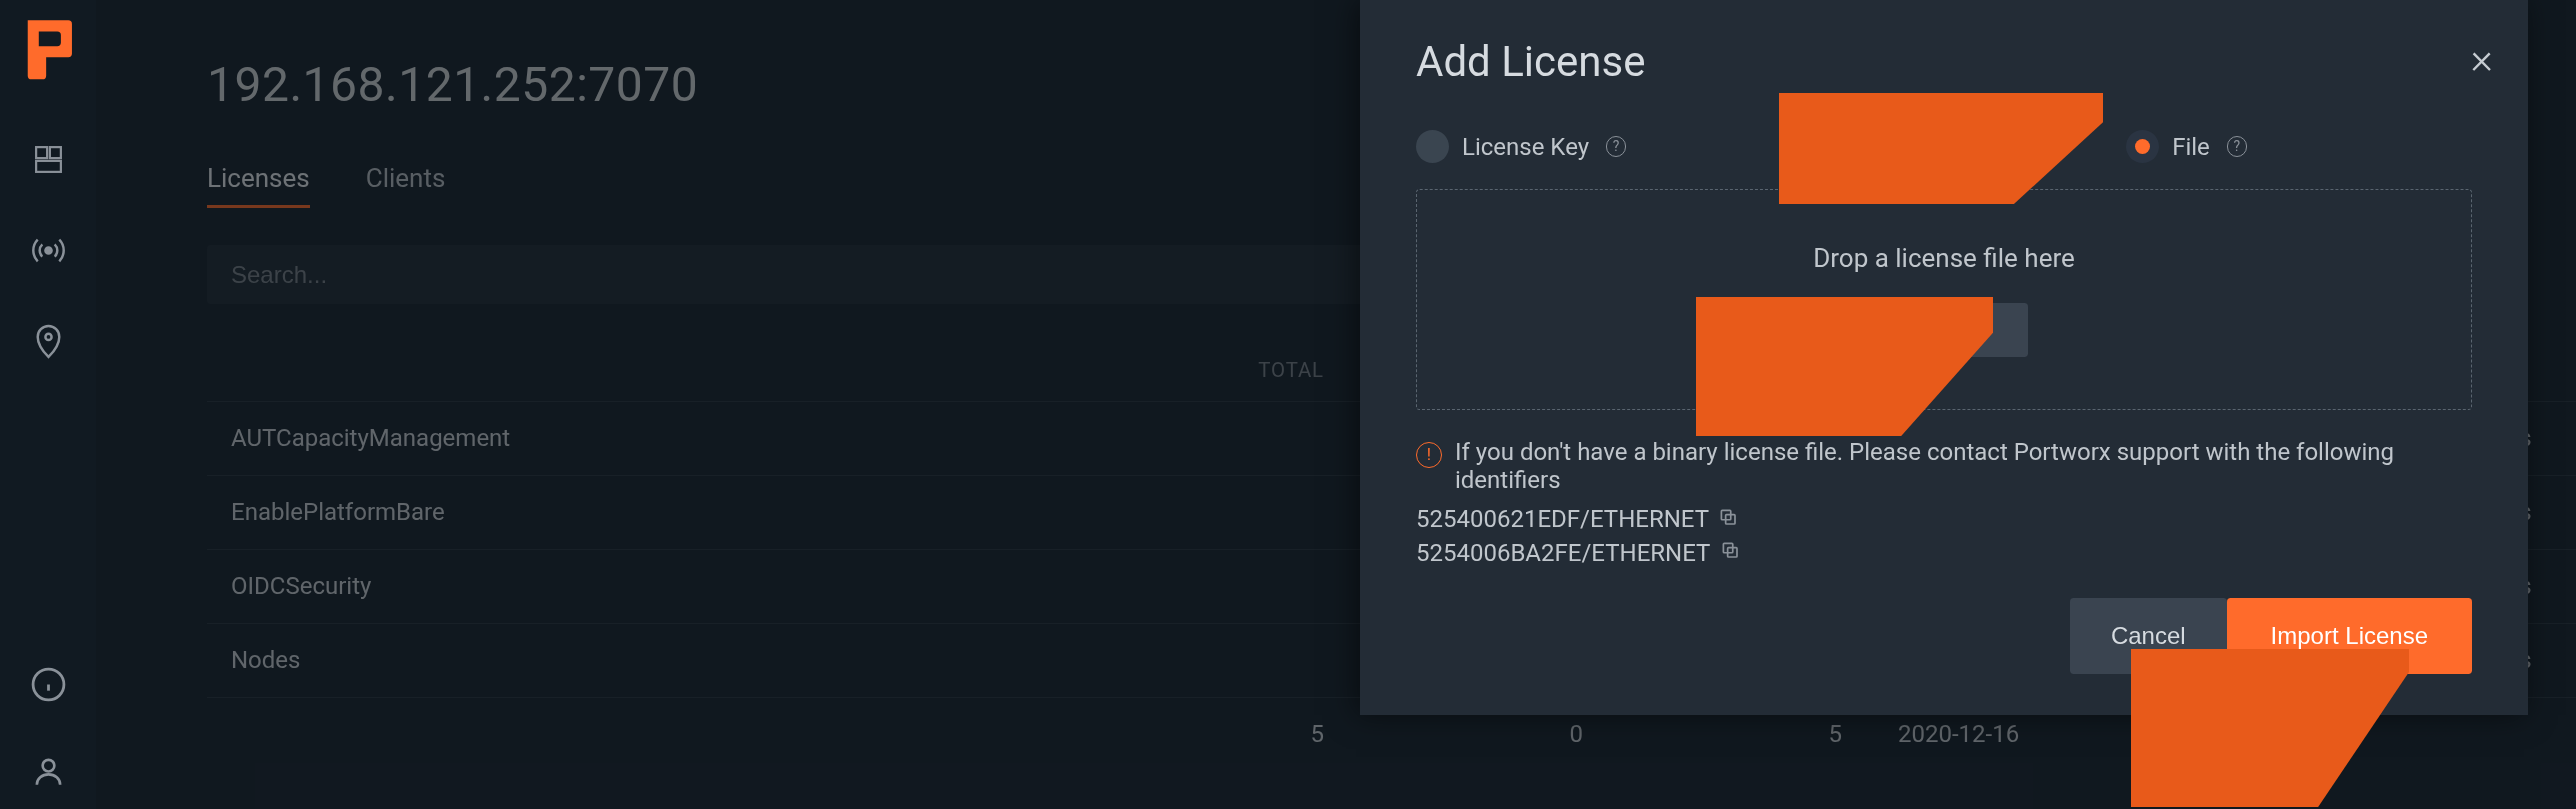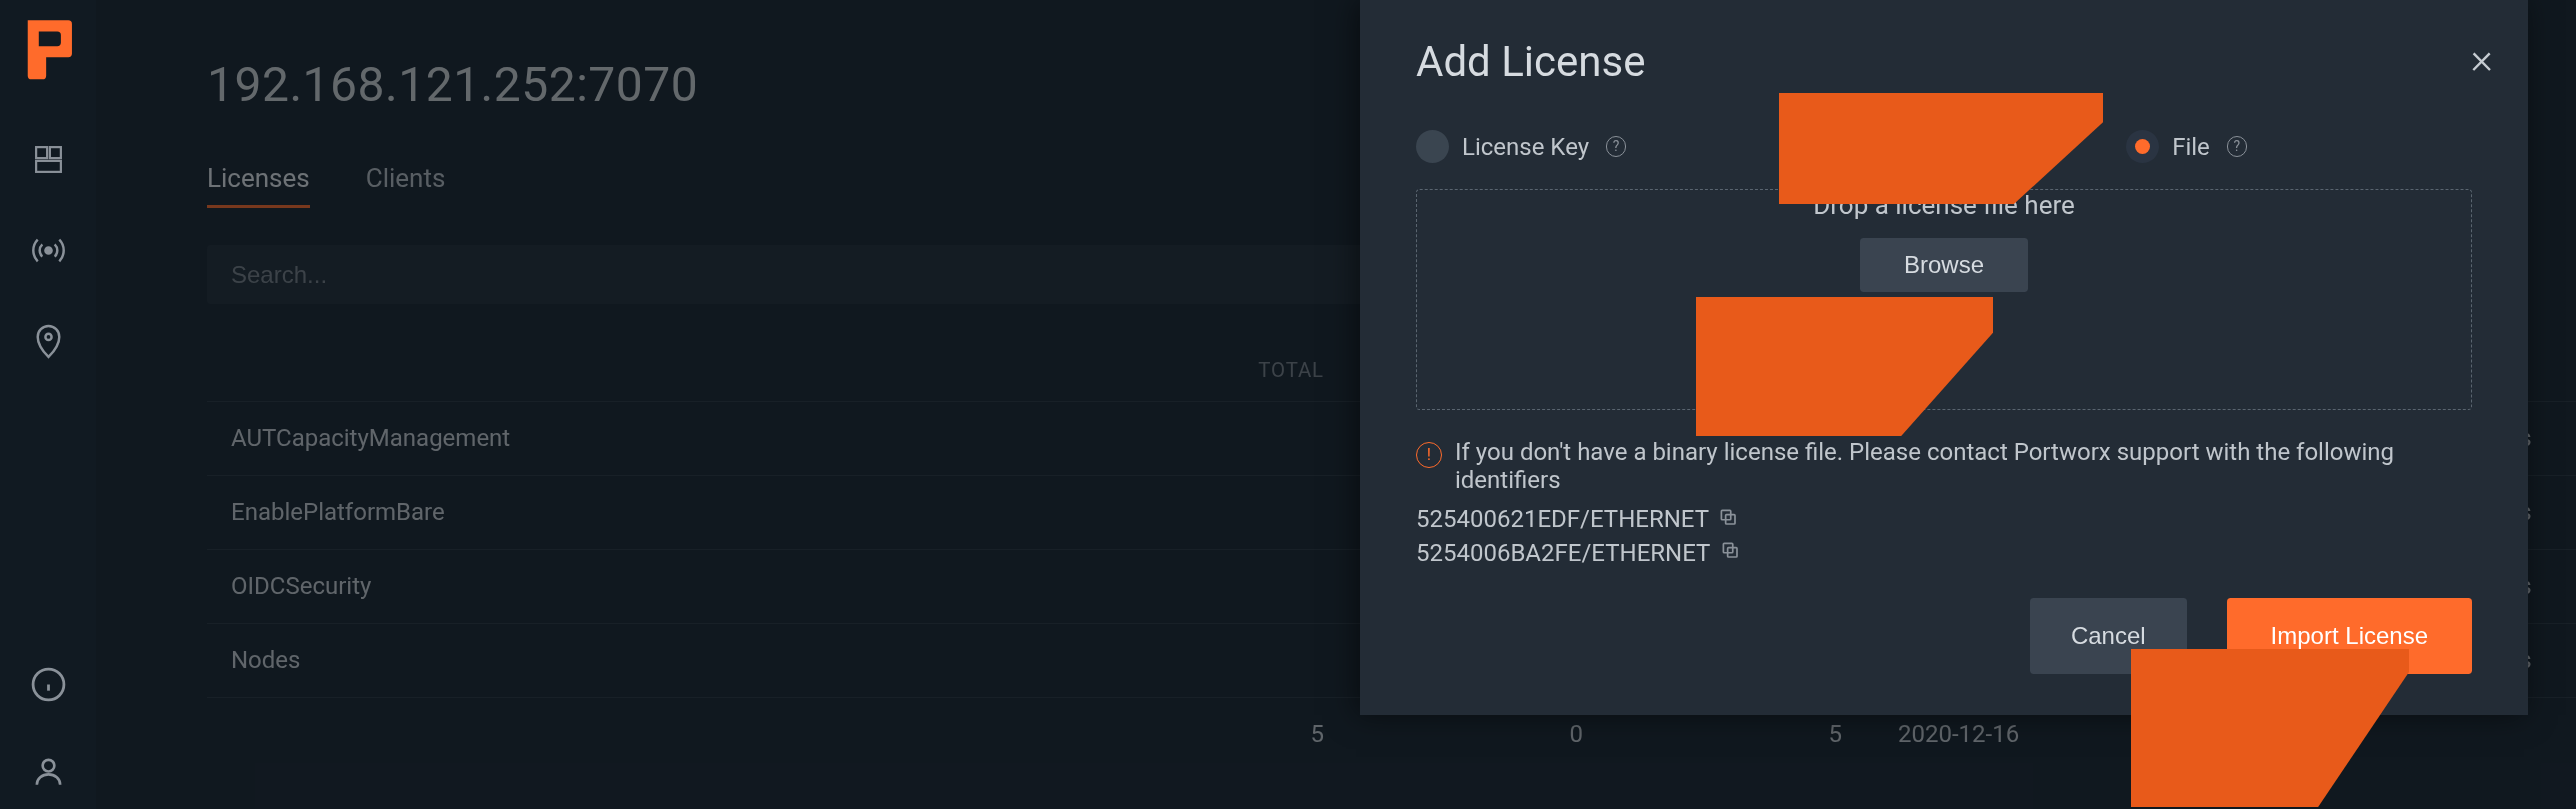--- a/index.html
+++ b/index.html
@@ -42,32 +42,32 @@
   .modal-title { font-size: 42px; color: #d6dbe0; font-weight: 400; margin-bottom: 44px; }
   .close { position: absolute; right: 35px; top: 37px; font-size: 43px; color: #c6ccd2; cursor: pointer; font-weight: 300; line-height: 1; }
   
   .radio-row { display: flex; gap: 500px; align-items: center; margin-bottom: 26px; font-size: 24px; }
   .radio-opt { display: flex; align-items: center; gap: 13px; cursor: pointer; color: #c0c6cc; }
   .r-outer { width: 33px; height: 33px; border-radius: 50%; background: #3a4550; display: flex; align-items: center; justify-content: center; }
   .r-outer.sel { background: #2a3442; }
   .r-inner-sel { width: 15px; height: 15px; border-radius: 50%; background: #ff6b2b; }
   .help-icon { width: 20.4px; height: 20.4px; border: 1.9px solid #8a9199; border-radius: 50%; display: inline-flex; align-items: center; justify-content: center; font-size: 14px; color: #8a9199; margin-left: 3.7px; }
   
-  .dropzone { border: 1.9px dashed #5a6570; border-radius: 3.7px; height: 221px; display: flex; flex-direction: column; align-items: center; justify-content: flex-start; gap: 18px; margin-bottom: 28px; }
+  .dropzone { border: 1.9px dashed #5a6570; border-radius: 3.7px; height: 221px; display: flex; flex-direction: column; align-items: center; justify-content: center; gap: 30px; margin-bottom: 28px; }
   .drop-text { font-size: 26px; color: #c0c6cc; }
   .browse-btn { background: #3a4450; color: #d6dbe0; border: none; padding: 13px 44px; font-size: 24px; border-radius: 3.7px; cursor: pointer; }
   
   .info-row { display: flex; align-items: flex-start; gap: 13px; font-size: 24px; color: #c0c6cc; margin-bottom: 11px; }
   .info-icon { width: 26px; height: 26px; border: 1.9px solid #ff6b2b; border-radius: 50%; color: #ff6b2b; display: flex; align-items: center; justify-content: center; font-size: 16.7px; margin-top: 3.7px; flex-shrink: 0; }
   .ident { font-size: 24px; color: #c0c6cc; margin-bottom: 5.6px; display: flex; gap: 9.3px; }
   .copy-icon { color: #8a9199; cursor: pointer; }
   
   .modal-actions { display: flex; justify-content: flex-end; gap: 0; margin-top: 31.5px; }
   .btn-cancel { background: #3a4450; color: #d6dbe0; border: none; padding: 15px 41px; font-size: 24px; border-radius: 3.7px; cursor: pointer; }
-  .btn-primary { background: #ff6b2b; color: #fff; border: none; padding: 24px 44px; font-size: 24px; border-radius: 3.7px; cursor: pointer; margin-left: 40px; }
+  .btn-primary { background: #ff6b2b; color: #fff; border: none; padding: 24px 44px; font-size: 24px; border-radius: 3.7px; cursor: pointer; }
   
   
   .arrow { position: absolute; pointer-events: none; }
 </style>
 </head>
 <body>
 
 <div class="app">
 
   <div class="sidebar">

